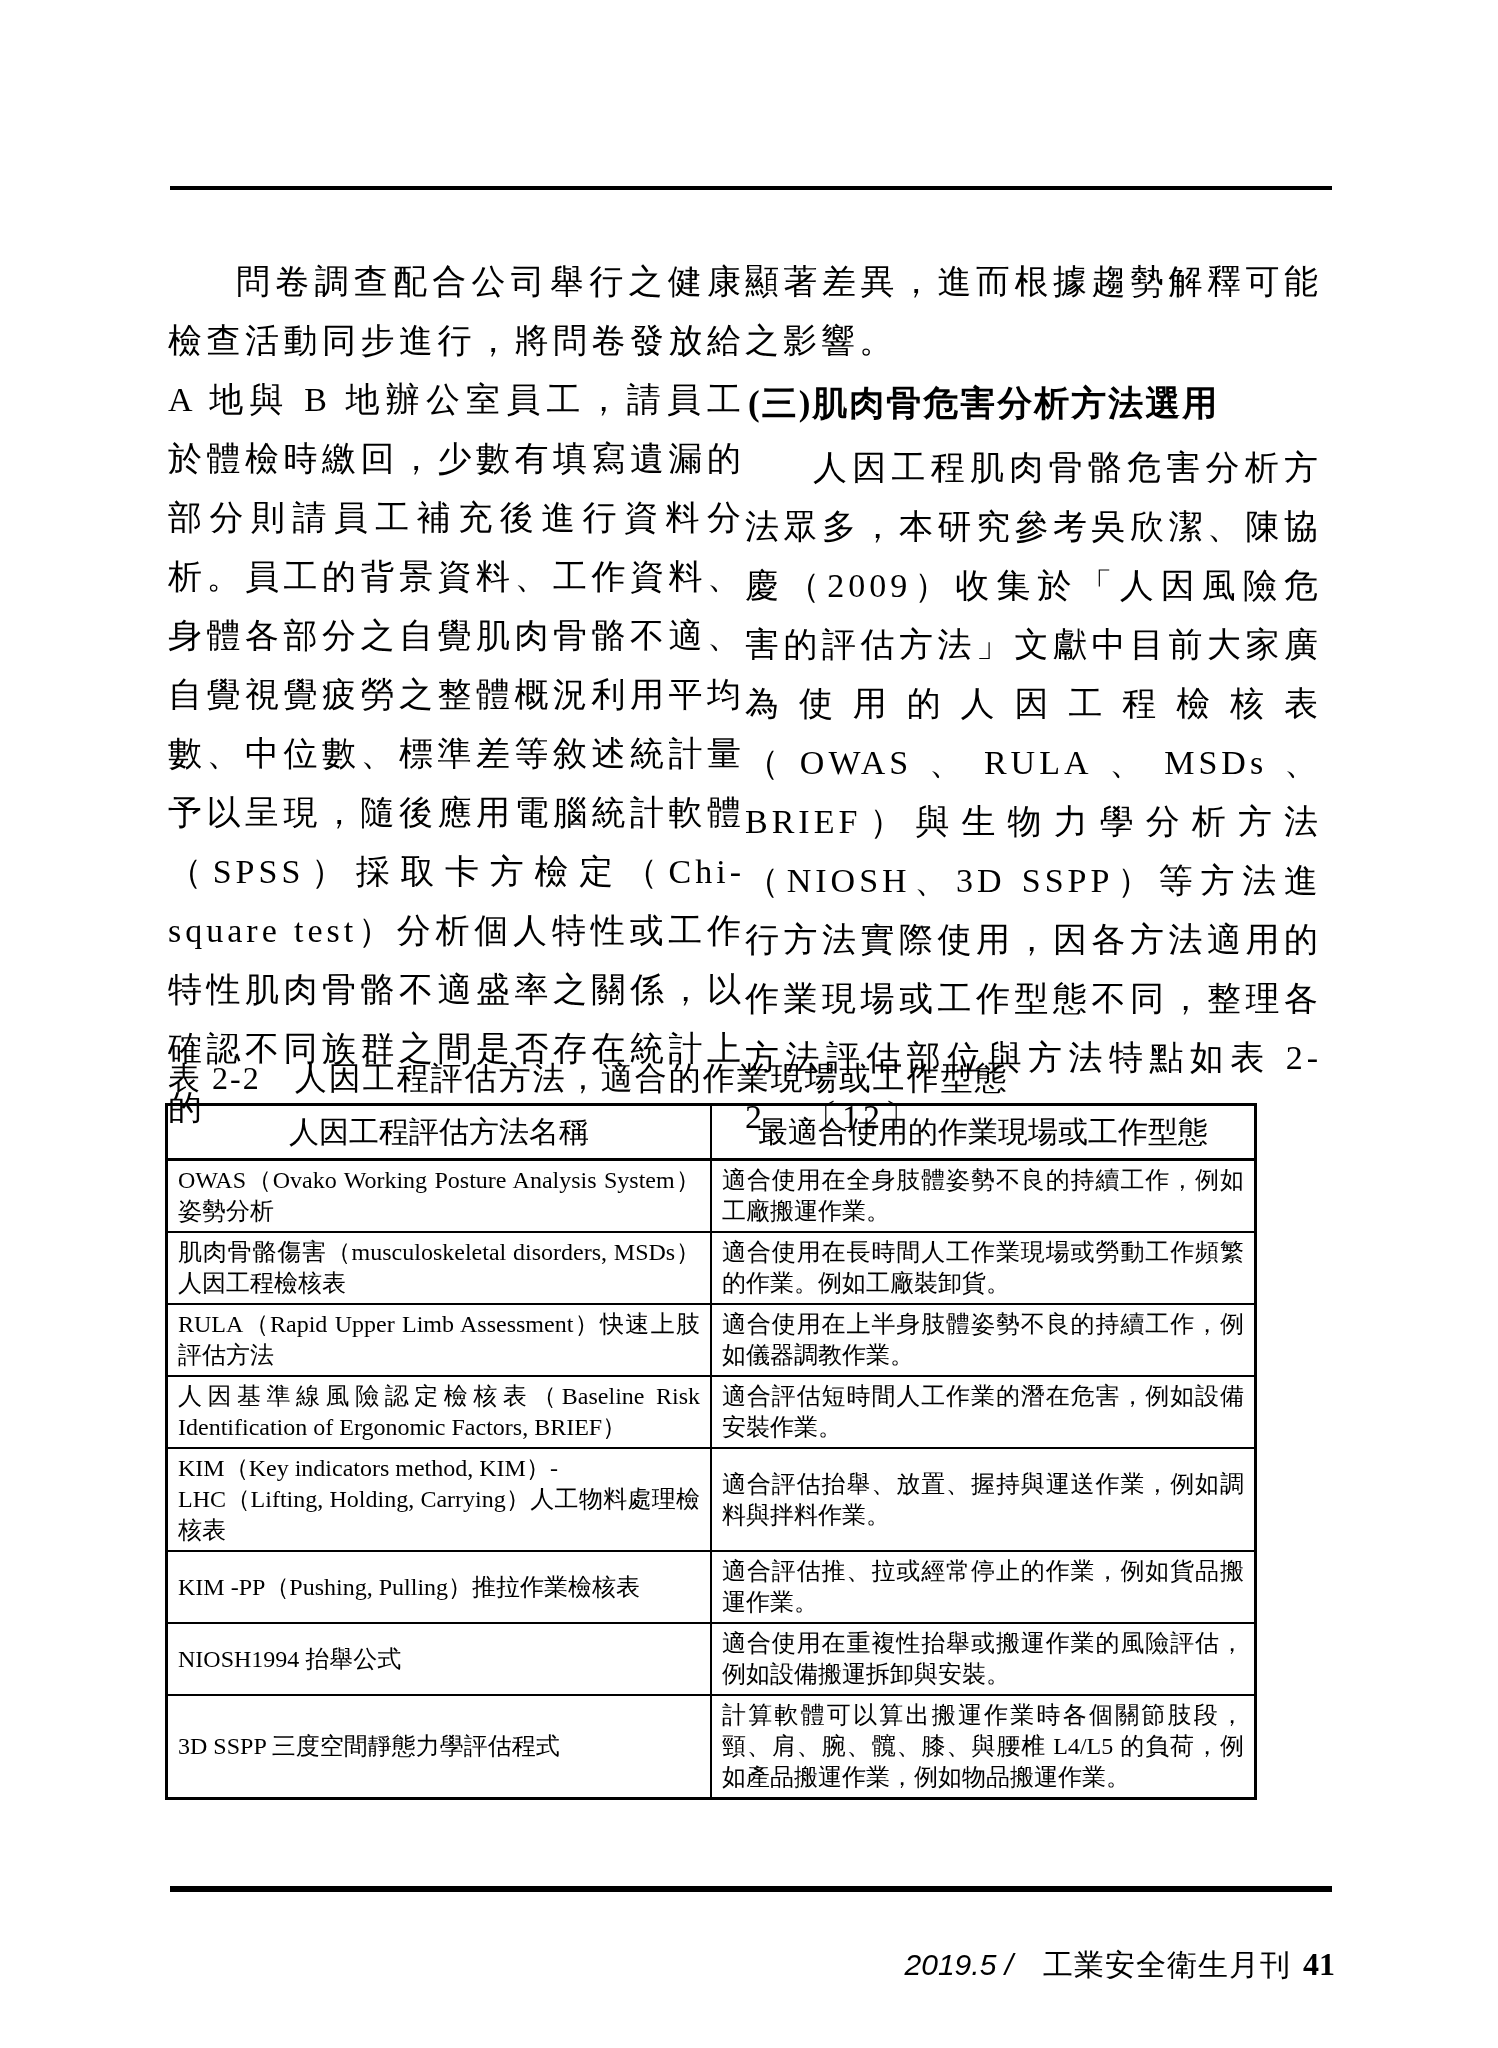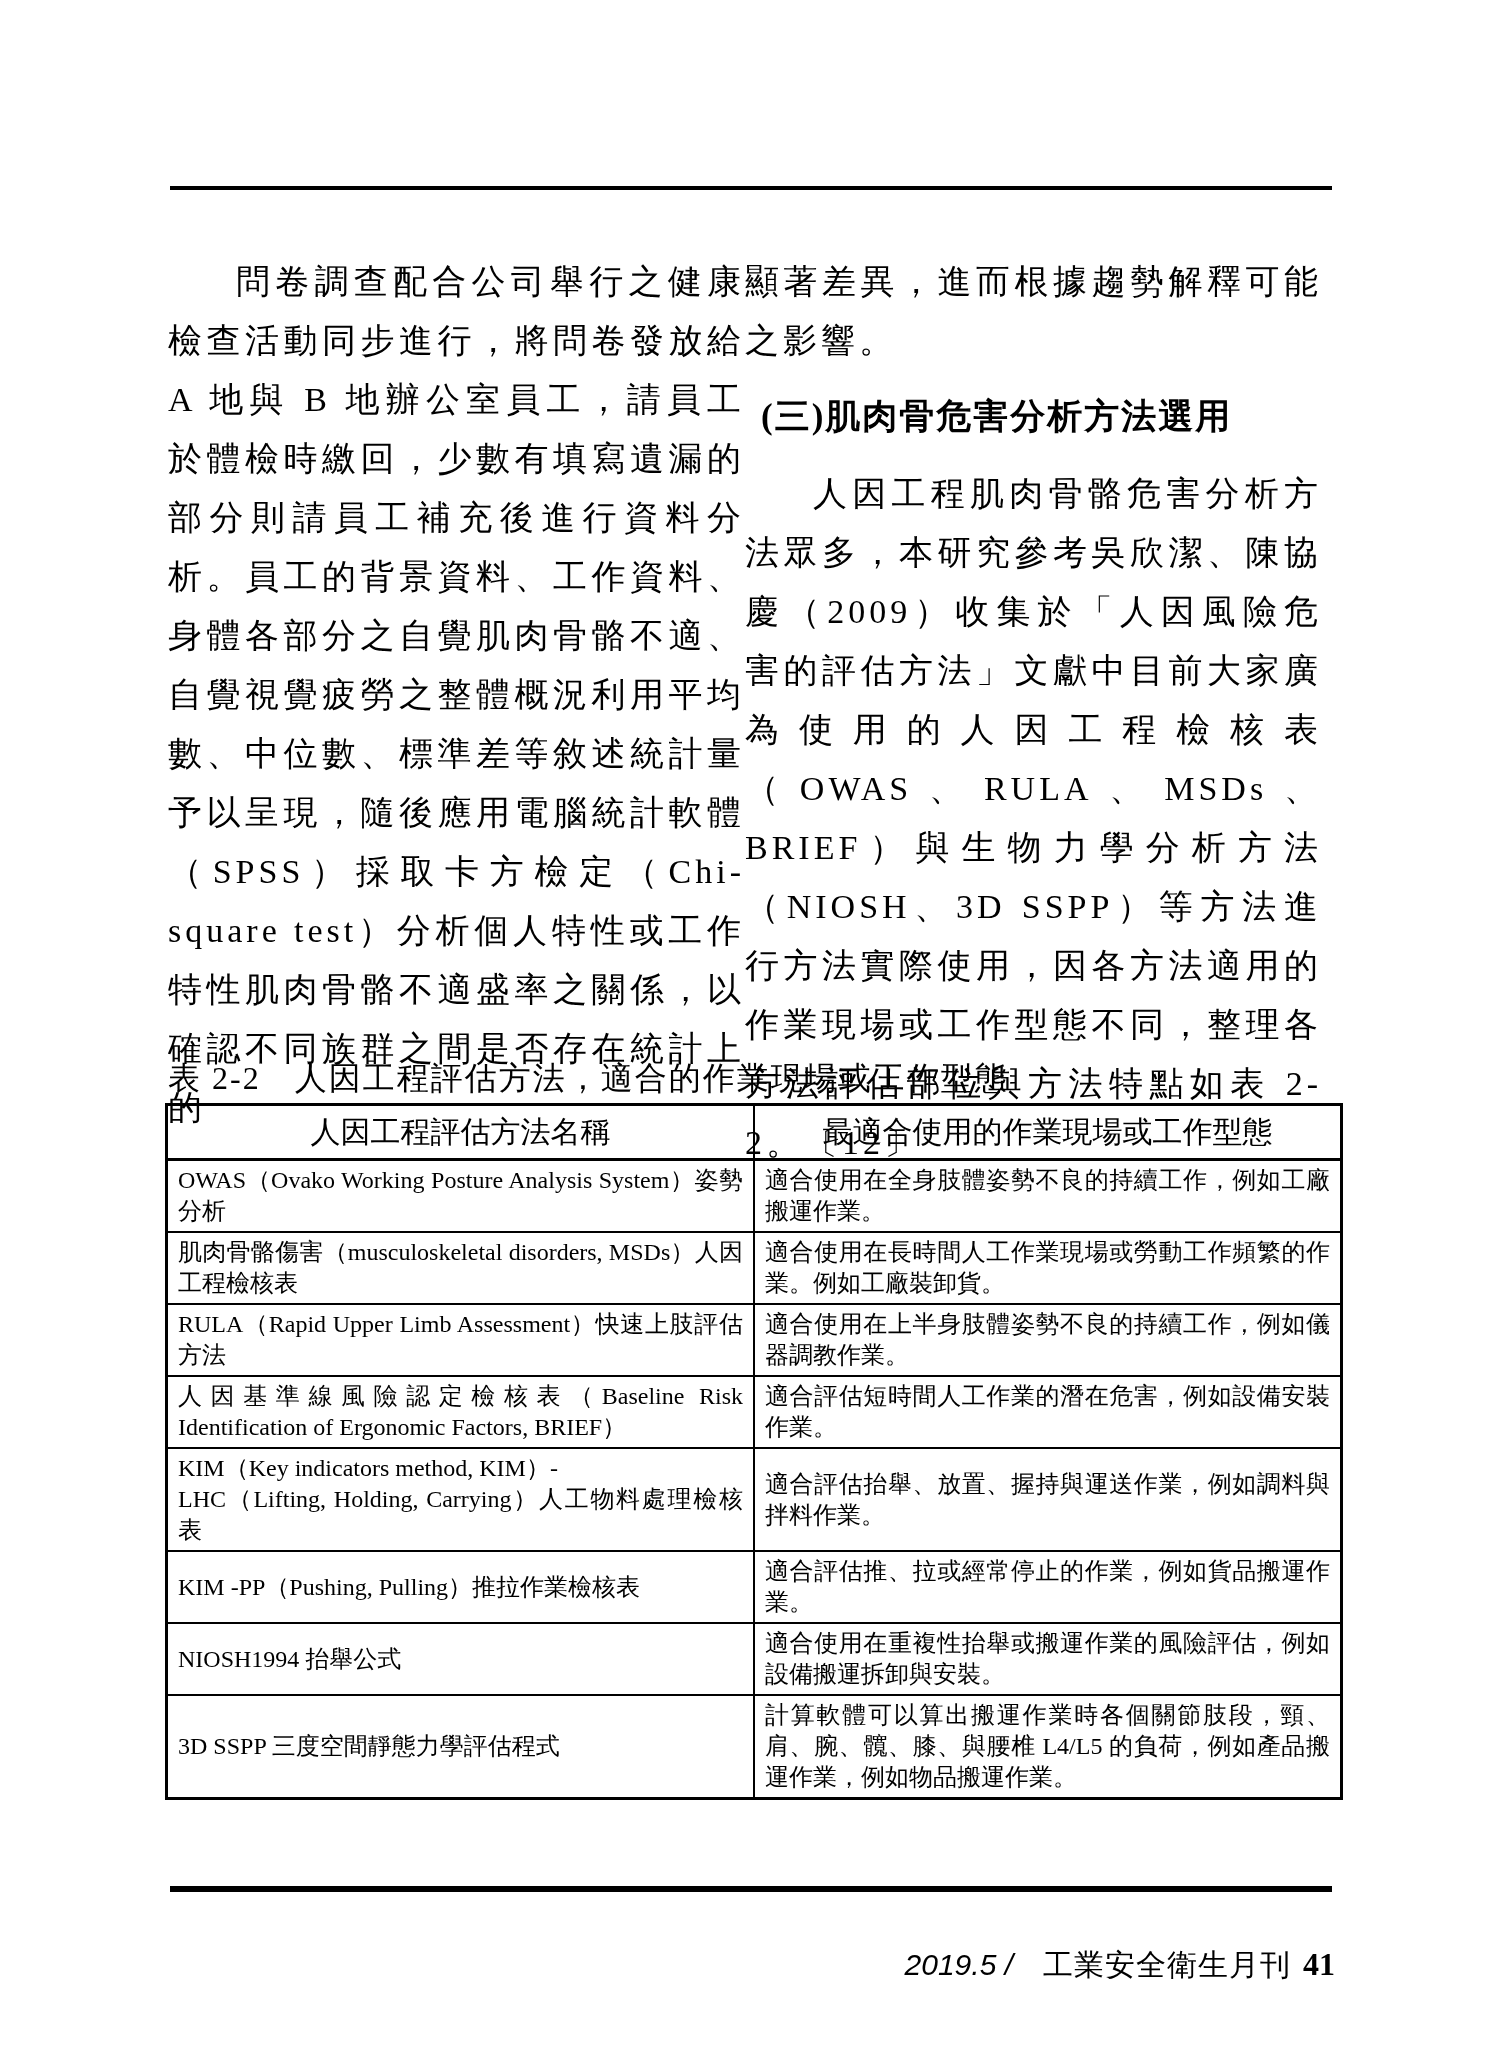--- a/index.html
+++ b/index.html
@@ -28,38 +28,38 @@
   .col {
     width: 577px;
     font-size: 34px;
     line-height: 59px;
     letter-spacing: 4px;
     text-align: justify;
   }
   .para { margin: 0; }
   .para.indent { text-indent: 2em; }
   .subheading {
-    margin: 16px;
+    margin: 3px;
     font-size: 35px;
     font-weight: bold;
     letter-spacing: 2px;
     line-height: 62px;
   }
   .caption {
     position: absolute;
     left: 168px; top: 1057px;
     width: 1170px;
     text-align: left;
     font-size: 32px;
     letter-spacing: 2px;
   }
   table.methods {
     position: absolute;
     left: 165px; top: 1103px;
-    width: 1178px;
+    width: 1092px;
     border-collapse: collapse;
     table-layout: fixed;
     padding-left: 20px;
   }
   table.methods, table.methods th, table.methods td {
     border: 2px solid #000000;
   }
   table.methods { border-width: 3px; }
   table.methods th {
     width: 50%;

